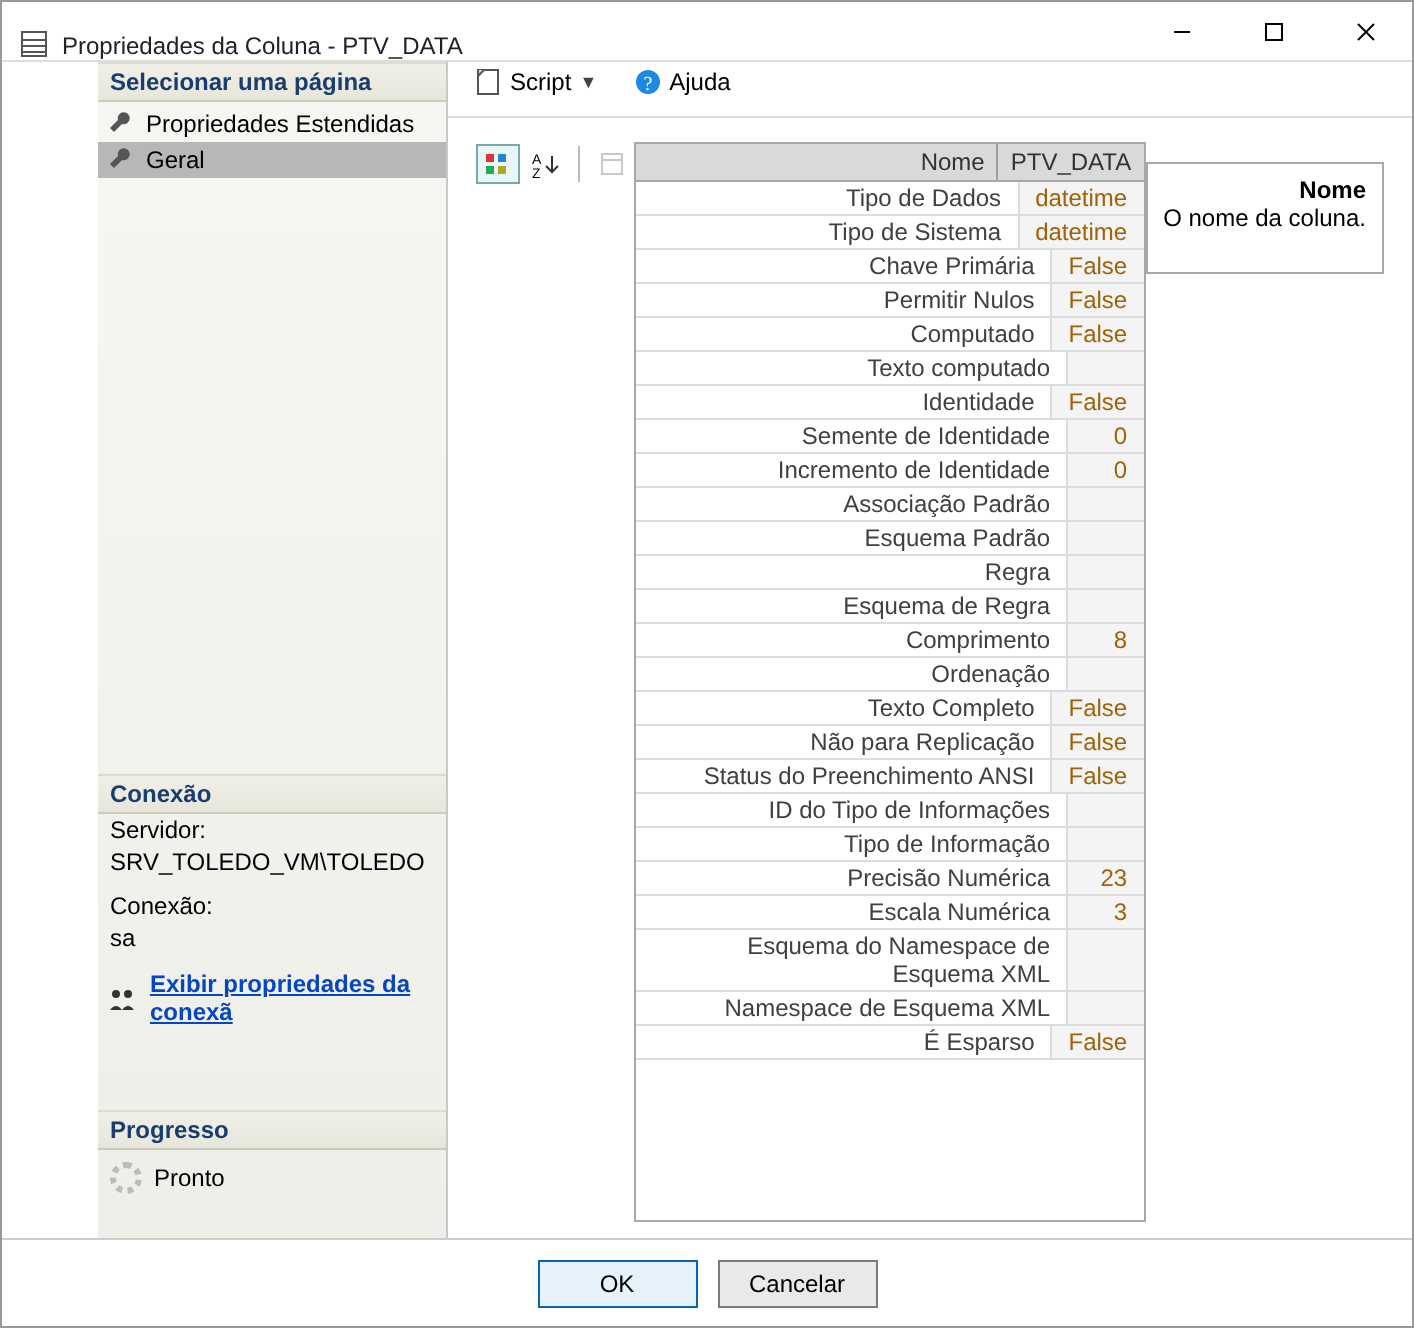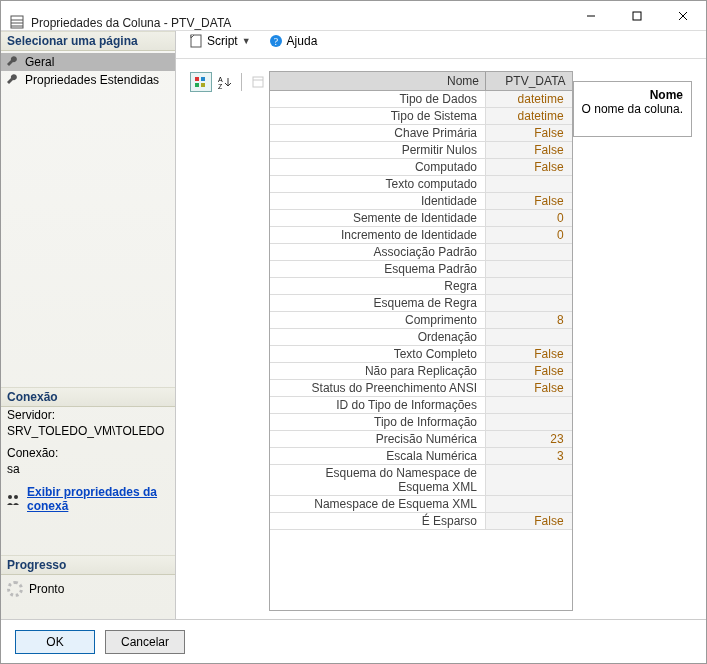--- a/index.html
+++ b/index.html
@@ -3,21 +3,21 @@
 <meta charset="utf-8">
 <style>
   * { box-sizing: border-box; }
   html, body { margin: 0; padding: 0; font-family: "Segoe UI", Tahoma, sans-serif; font-size: 12px; color: #000; background: #fff; }
   .window { width: 707px; height: 664px; border: 1px solid #999; background: #fff; display: flex; flex-direction: column; position: relative; }
   .titlebar { height: 30px; display: flex; align-items: flex-end; border-bottom: 1px solid #ddd; background: #fff; }
   .titlebar-icon { width: 16px; height: 16px; margin: 0 6px 0 8px; display: flex; align-items: center; justify-content: center; }
   .titlebar-title { flex: 1; font-size: 12px; color: #222; }
   .titlebar-btns { display: flex; height: 100%; }
   .titlebar-btn { width: 46px; height: 100%; display: flex; align-items: center; justify-content: center; color: #333; cursor: pointer; }
-  .body { flex: 1; display: flex; overflow: hidden; }
+  .body { flex: 1; display: flex; overflow: hidden; margin-left: 48px; }
   .sidebar { width: 175px; background: linear-gradient(#f6f6f3,#efefe9); border-right: 1px solid #c9c9c9; display: flex; flex-direction: column; }
   .side-section-title { height: 20px; background: linear-gradient(#f0f0e8,#e6e6dc); border-top: 1px solid #dcdccf; border-bottom: 1px solid #ccccb9; padding: 2px 6px; font-weight: bold; color: #1a3d6d; }
   .side-item { display: flex; align-items: center; gap: 6px; padding: 2px 6px; cursor: pointer; }
   .side-item.selected { background: #b7b7b7; }
   .side-items { padding: 2px 0; }
   .side-spacer { flex: 1; }
   .side-label { font-size: 12px; padding: 1px 6px; }
   .side-link { color: #0645c4; text-decoration: underline; cursor: pointer; padding: 1px 6px; font-weight: bold; }
   .conn-row { display:flex; align-items:center; gap:6px; padding:2px 6px;}
   .main { flex: 1; display: flex; flex-direction: column; background: #fff; }
@@ -32,21 +32,21 @@
   .prop-grid { border:1px solid #a8a8a8; flex:1; overflow:auto; background:#fff;}
   .prop-header { display:flex; background:#d9d9d9; border-bottom:1px solid #a8a8a8;}
   .prop-header .ph { padding:2px 6px; font-size:12px; color:#333;}
   .col-name { width:216px; border-right:1px solid #a0a0a0;}
   .col-val { flex:1; }
   .prop-row { display:flex; border-bottom:1px solid #dcdcdc; background:#fff;}
   .prop-row .pn { width:216px; border-right:1px solid #dcdcdc; padding:1px 8px; color:#404040;}
   .prop-row .pv { flex:1; padding:1px 8px; color:#a16207; background:#f4f4f4;}
   .desc-box { margin-top:10px; border:1px solid #a8a8a8; padding:6px 8px; height:56px;}
   .desc-title { font-weight:bold; }
-  .footer { height:44px; border-top:1px solid #ccc; display:flex; align-items:center; justify-content:flex-start; gap:10px; padding:0 14px;}
+  .footer { height:44px; border-top:1px solid #ccc; display:flex; align-items:center; justify-content:center; gap:10px; padding:0 14px;}
   .btn { min-width:80px; height:24px; border:1px solid #7a7a7a; background:#e9e9e9; display:flex; align-items:center; justify-content:center; cursor:pointer; font-size:12px;}
   .btn.default { border:1px solid #0a64ad; background:#e5f1fb;}
   .progress-icon { width:16px;height:16px;border:3px dotted #bbb;border-radius:50%;}
   svg { display:block; }
 </style>
 </head>
 <body>
 
 <div class="window">
   <div class="titlebar">
@@ -76,35 +76,35 @@
             <line x1="9" y1="1" x2="1" y2="9" stroke="#000"></line>
           </svg>
         </div>
     </div>
   </div>
 
   <div class="body">
     <div class="sidebar">
       <div class="side-section-title">Selecionar uma página</div>
       <div class="side-items">
+        <div class="side-item">
+          <span>
+              <svg width="12" height="12">
+                <path d="M2 10 L6 6 A3 3 0 1 0 4 4 L0 8 Z" fill="#555"></path>
+              </svg>
+            </span>
+          <span>Propriedades Estendidas</span>
+        </div>
         <div class="side-item selected">
           <span>
               <svg width="12" height="12">
                 <path d="M2 10 L6 6 A3 3 0 1 0 4 4 L0 8 Z" fill="#555"></path>
               </svg>
             </span>
           <span>Geral</span>
-        </div>
-        <div class="side-item">
-          <span>
-              <svg width="12" height="12">
-                <path d="M2 10 L6 6 A3 3 0 1 0 4 4 L0 8 Z" fill="#555"></path>
-              </svg>
-            </span>
-          <span>Propriedades Estendidas</span>
         </div>
       </div>
       <div class="side-spacer"></div>
 
       <div class="side-section-title">Conexão</div>
       <div class="side-label">Servidor:</div>
       <div class="side-label">SRV_TOLEDO_VM\TOLEDO</div>
       <div style="height:6px"></div>
       <div class="side-label">Conexão:</div>
       <div class="side-label">sa</div>

